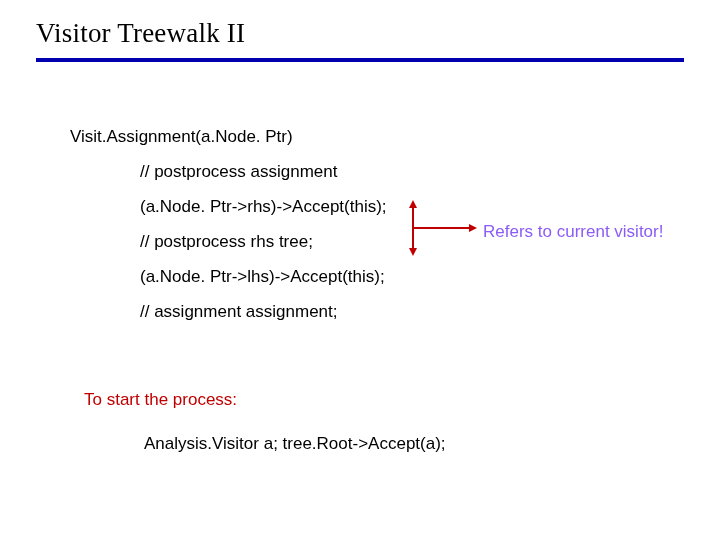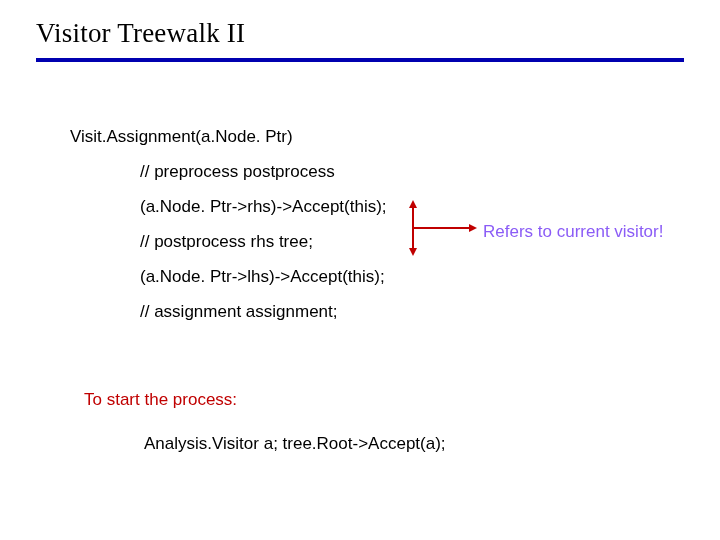--- a/index.html
+++ b/index.html
@@ -84,21 +84,21 @@
 </head>
 <body>
 
 <div class="slide">
 
   <div class="title">Visitor Treewalk II</div>
   <div class="rule"></div>
 
   <div class="code-block">
     <div class="code-line">Visit.Assignment(a.Node. Ptr)</div>
-    <div class="code-line indent">// preprocess postprocess</div>
+    <div class="code-line indent">// postprocess assignment</div>
     <div class="code-line indent">(a.Node. Ptr-&gt;rhs)-&gt;Accept(this);</div>
     <div class="code-line indent">// postprocess rhs tree;</div>
     <div class="code-line indent">(a.Node. Ptr-&gt;lhs)-&gt;Accept(this);</div>
     <div class="code-line indent">// assignment assignment;</div>
   </div>
 
   <svg class="arrow-svg" viewBox="0 0 72 60">
     <g stroke="#c00000" stroke-width="2" fill="none">
       <line x1="8" y1="6" x2="8" y2="54"></line>
       <line x1="8" y1="30" x2="68" y2="30"></line>

